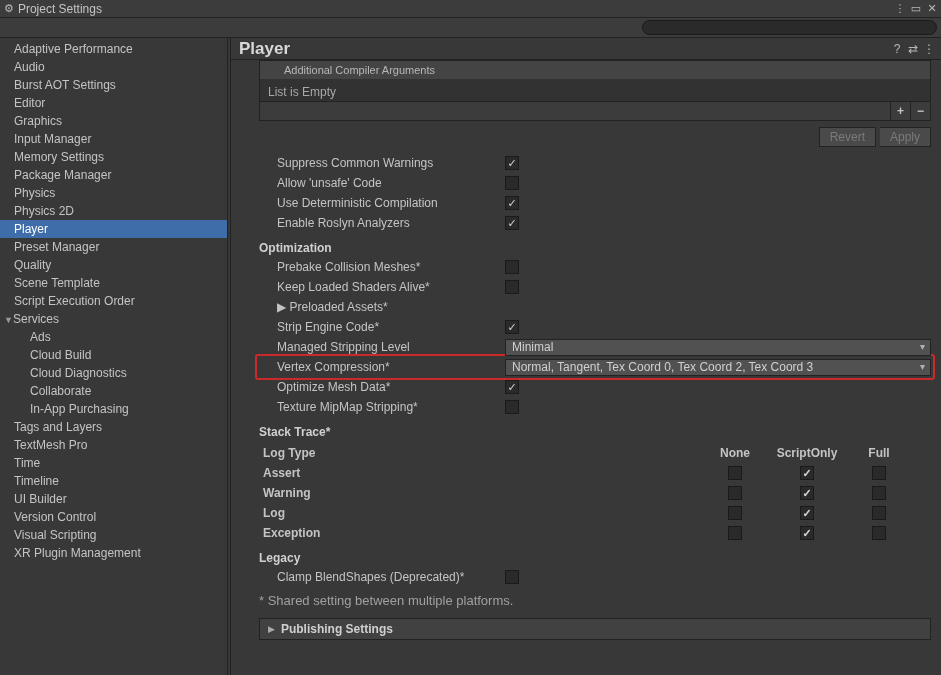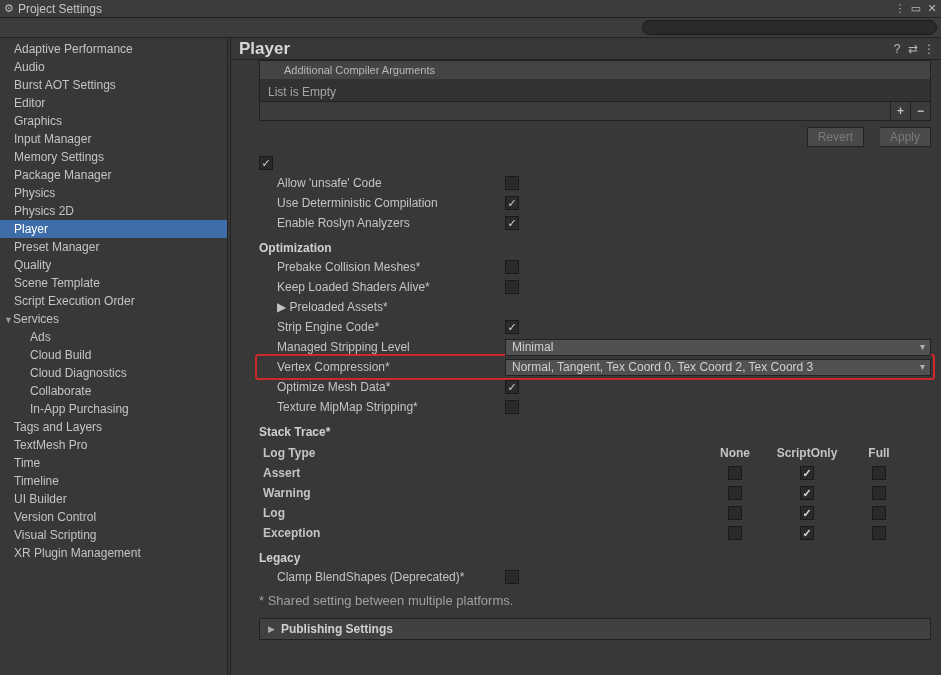--- a/index.html
+++ b/index.html
@@ -143,21 +143,21 @@
   border-left: 1px solid #222;
   display: flex; align-items: center; justify-content: center;
   color: #c4c4c4; cursor: pointer;
   font-weight: bold;
 }
 
 .btn-row {
   display: flex;
   justify-content: flex-end;
   margin: 6px 0;
-  gap: 16px;
+  gap: 4px;
   align-items: flex-end;
 }
 .btn {
   background: #585858;
   border: 1px solid #222;
   padding: 2px 10px;
   color: #c4c4c4;
   cursor: pointer;
   font-size: 12px;
 }
@@ -322,20 +322,21 @@
         <div class="lb">+</div>
         <div class="lb">−</div>
       </div>
 
       <div class="btn-row">
         <button class="btn" disabled="">Revert</button>
         <button class="btn" disabled="">Apply</button>
       </div>
 
       <div class="prop">
+        <span class="label">Suppress Common Warnings</span>
         <span class="ctrl">
             <span class="chk on"></span>
           </span>
       </div>
       <div class="prop">
         <span class="label">Allow 'unsafe' Code</span>
         <span class="ctrl">
             <span class="chk"></span>
           </span>
       </div>

